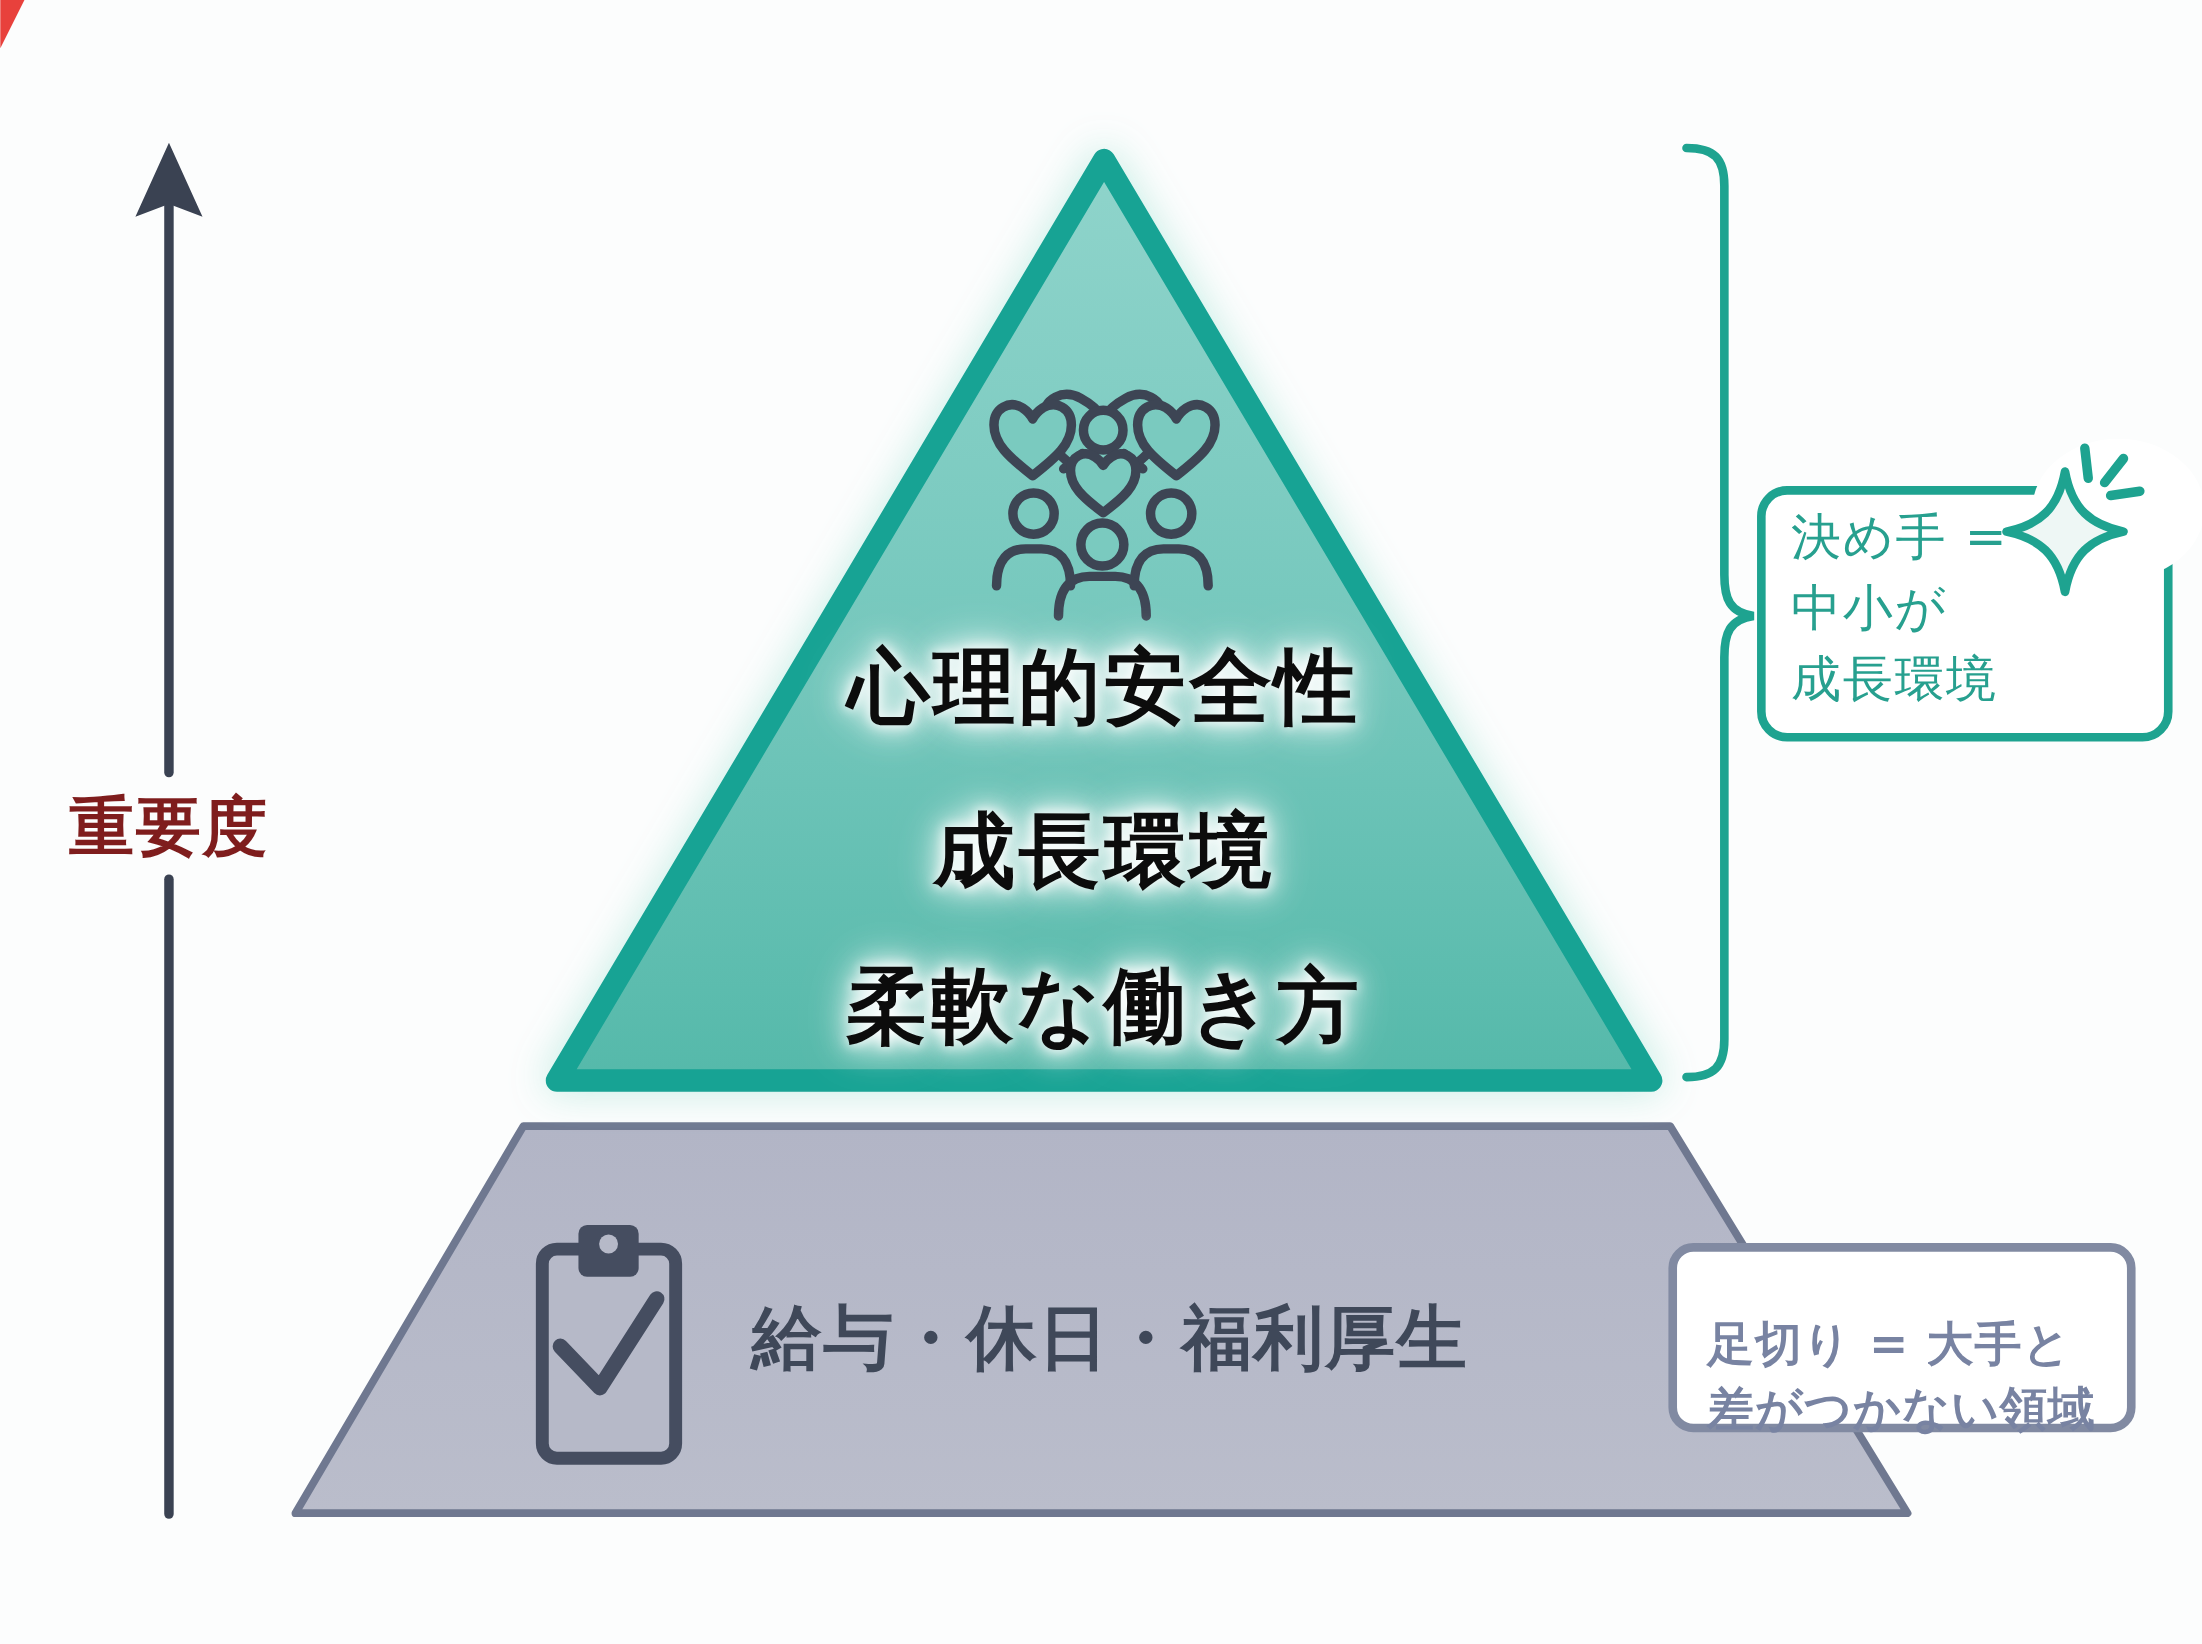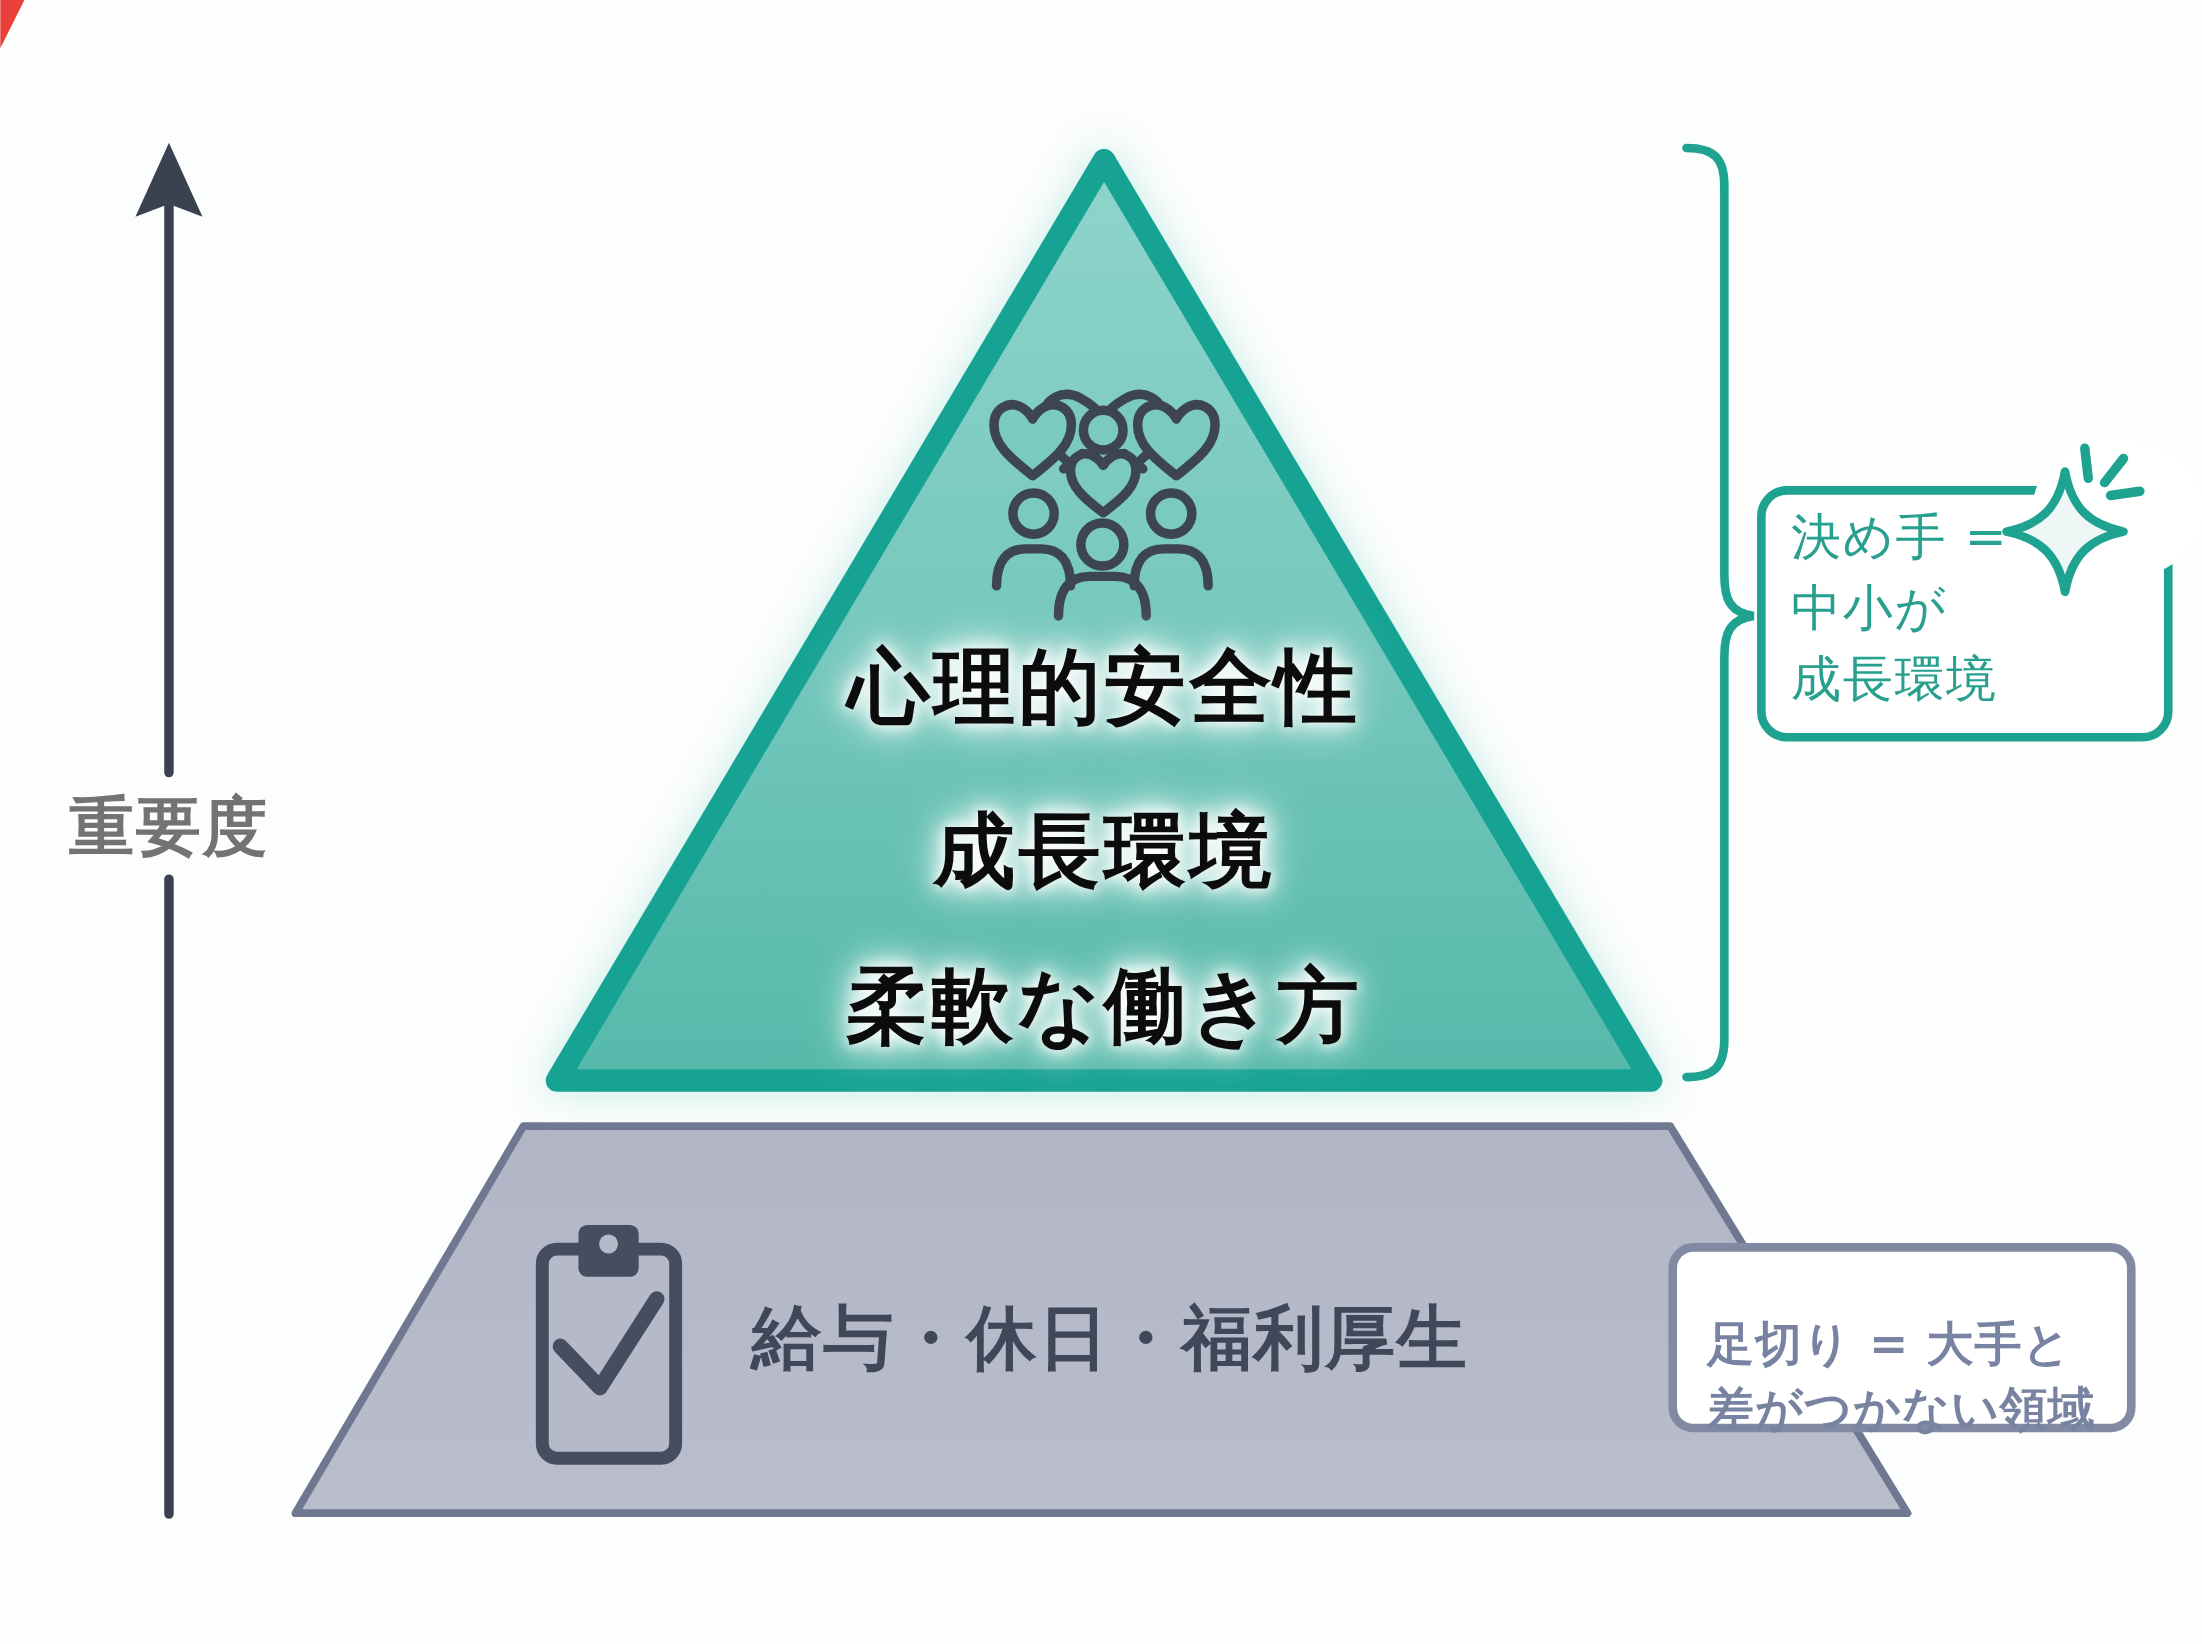--- a/index.html
+++ b/index.html
@@ -6,21 +6,21 @@
   body{
     width:2203px;height:1644px;position:relative;overflow:hidden;
     background:#fcfdfd;
     font-family:"DejaVu Sans","Liberation Sans",sans-serif;
   }
   #stage{position:absolute;inset:0;}
   svg.canvas{position:absolute;left:0;top:0;}
   .txt{position:absolute;white-space:nowrap;text-align:center;}
   .center{transform:translate(-50%,-50%);}
   .axis-label{
-    font-size:65px;font-weight:800;color:#737373;letter-spacing:1.7px;
+    font-size:65px;font-weight:800;color:#7f1d1d;letter-spacing:1.7px;
   }
   .tri-line{
     font-size:82px;font-weight:900;color:#0c0c0c;letter-spacing:3.4px;
     text-shadow:0 0 12px #ffffff,0 0 22.4px #ffffff,0 0 34px rgba(255,255,255,.95),0 0 52px rgba(255,255,255,.8);
   }
   .base-label{
     font-size:70px;font-weight:800;color:#3f4859;letter-spacing:1.7px;
   }
   .note-teal{
     position:absolute;left:1791px;top:502px;

